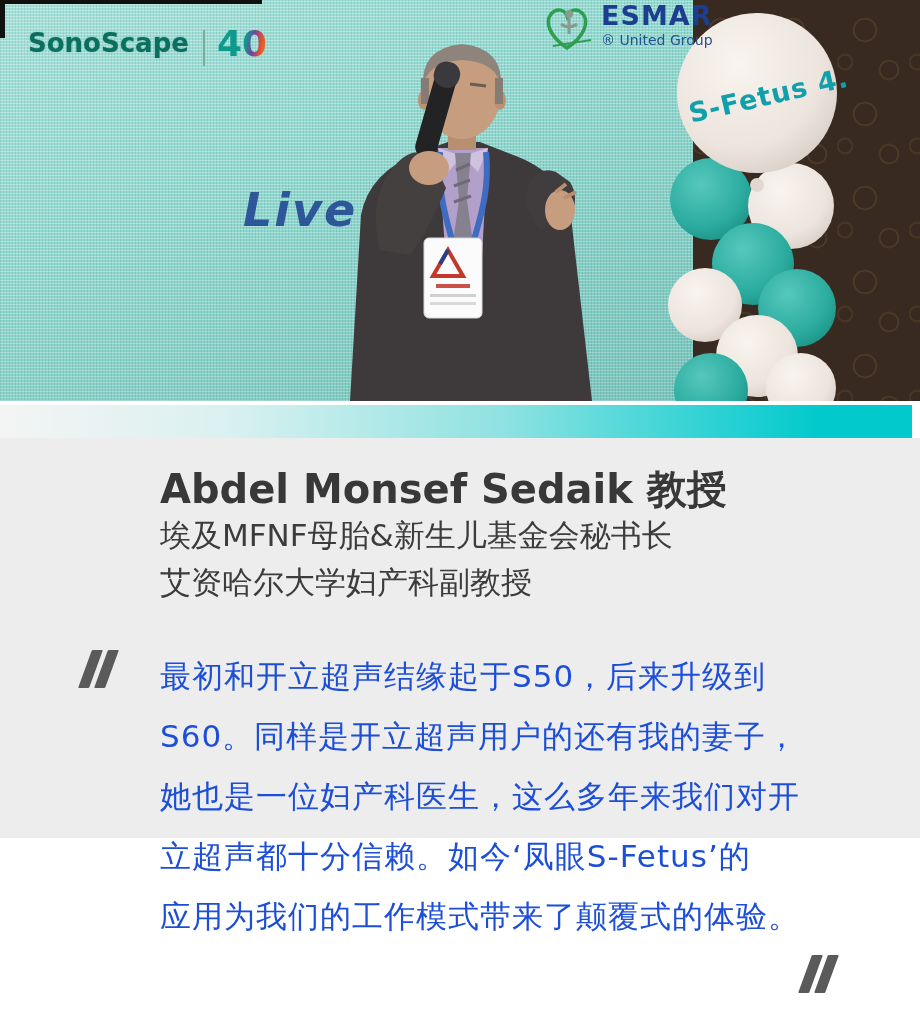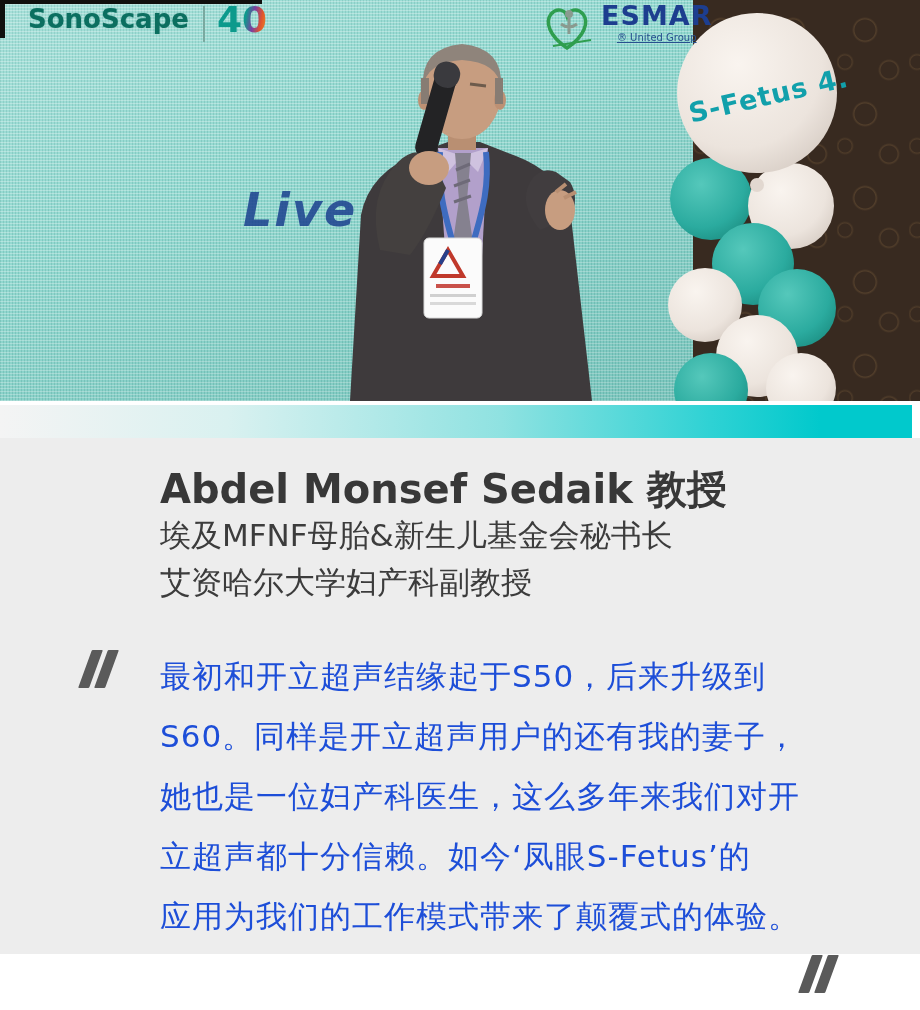--- a/index.html
+++ b/index.html
@@ -16,42 +16,42 @@
   .screen-edge-top{position:absolute;left:0;top:0;width:262px;height:4px;background:#10100e;}
   .screen-edge-left{position:absolute;left:0;top:0;width:5px;height:38px;background:#10100e;}
   .wall{position:absolute;right:0;top:0;width:227px;height:401px;background-color:#382a20;
     background-image:
       radial-gradient(circle at 28px 30px, transparent 10px, rgba(104,79,52,.55) 11px, transparent 13px),
       radial-gradient(circle at 8px 62px, transparent 6px, rgba(104,79,52,.45) 7px, transparent 9px),
       radial-gradient(circle at 52px 70px, transparent 8px, rgba(104,79,52,.5) 9px, transparent 11px);
     background-size:72px 84px;}
   .scene{position:absolute;left:0;top:0;}
 
-  .logo-sonoscape{position:absolute;left:28px;top:4px;display:flex;align-items:flex-start;}
+  .logo-sonoscape{position:absolute;left:28px;top:28px;display:flex;align-items:flex-start;}
   .logo-sonoscape .word{color:#0b6f60;font-weight:bold;font-size:26px;letter-spacing:0px;
     text-shadow:0 0 2px rgba(11,111,96,.35);}
   .logo-divider{width:2px;height:36px;background:#7aa9a0;margin:2px 12px 0 14px;}
   .logo-20{font-size:36px;line-height:36px;font-weight:bold;margin-top:-2px;
     background:linear-gradient(100deg,#0c9a8c 55%,#7b3fa0 70%,#e2562b 85%,#e89a2b 100%);
     -webkit-background-clip:text;background-clip:text;color:transparent;}
   .logo-esmar{position:absolute;left:543px;top:2px;display:flex;align-items:flex-start;justify-content:center;}
   .esmar-text{margin-left:6px;text-align:center;}
   .esmar-word{color:#1d3e8f;font-weight:bold;font-size:27px;letter-spacing:1px;line-height:28px;}
-  .esmar-sub{color:#27508f;font-size:10px;margin-top:2px;text-decoration:underline;}
+  .esmar-sub{color:#27508f;font-size:14px;margin-top:2px;}
   .live-text{position:absolute;left:243px;top:183px;color:#1c418f;font-size:46px;font-weight:bold;
     font-style:italic;letter-spacing:2px;opacity:.85;}
   .balloon-label{position:absolute;left:687px;top:80px;transform:rotate(-13deg);
     color:#11a0ab;font-weight:bold;font-size:27px;letter-spacing:1px;white-space:nowrap;width:160px;overflow:hidden;}
 
   
   .divider-bar{margin-top:4px;margin-right:8px;height:33px;
     background:linear-gradient(90deg,#f4f4f4 0%,#d9f1f0 25%,#8fe2e1 55%,#2ed2d4 78%,#01c9cc 90%,#01c9cc 100%);}
 
   
-  .content{background:#ededed;height:516px;box-sizing:border-box;padding:28px 0 0 160px;}
+  .content{background:#ededed;height:400px;box-sizing:border-box;padding:28px 0 0 160px;}
   .name-title{font-size:40px;font-weight:bold;color:#383838;line-height:46px;margin:0;}
   .role{font-size:31px;color:#3c3c3c;line-height:47px;}
   .quote{position:relative;margin-top:40px;width:700px;font-size:31px;line-height:60px;color:#1d4ed8;}
   .quote-line{white-space:nowrap;letter-spacing:1px;}
   .qmark{display:inline-flex;gap:5px;transform:skewX(-20deg);}
   .qmark i{display:block;width:11px;height:38px;background:#5a5a5a;border-radius:1px;}
   .qmark-open{position:absolute;left:-75px;top:4px;}
   .qmark-close-row{text-align:right;padding-right:28px;margin-top:6px;height:50px;}
 </style>
 </head>

